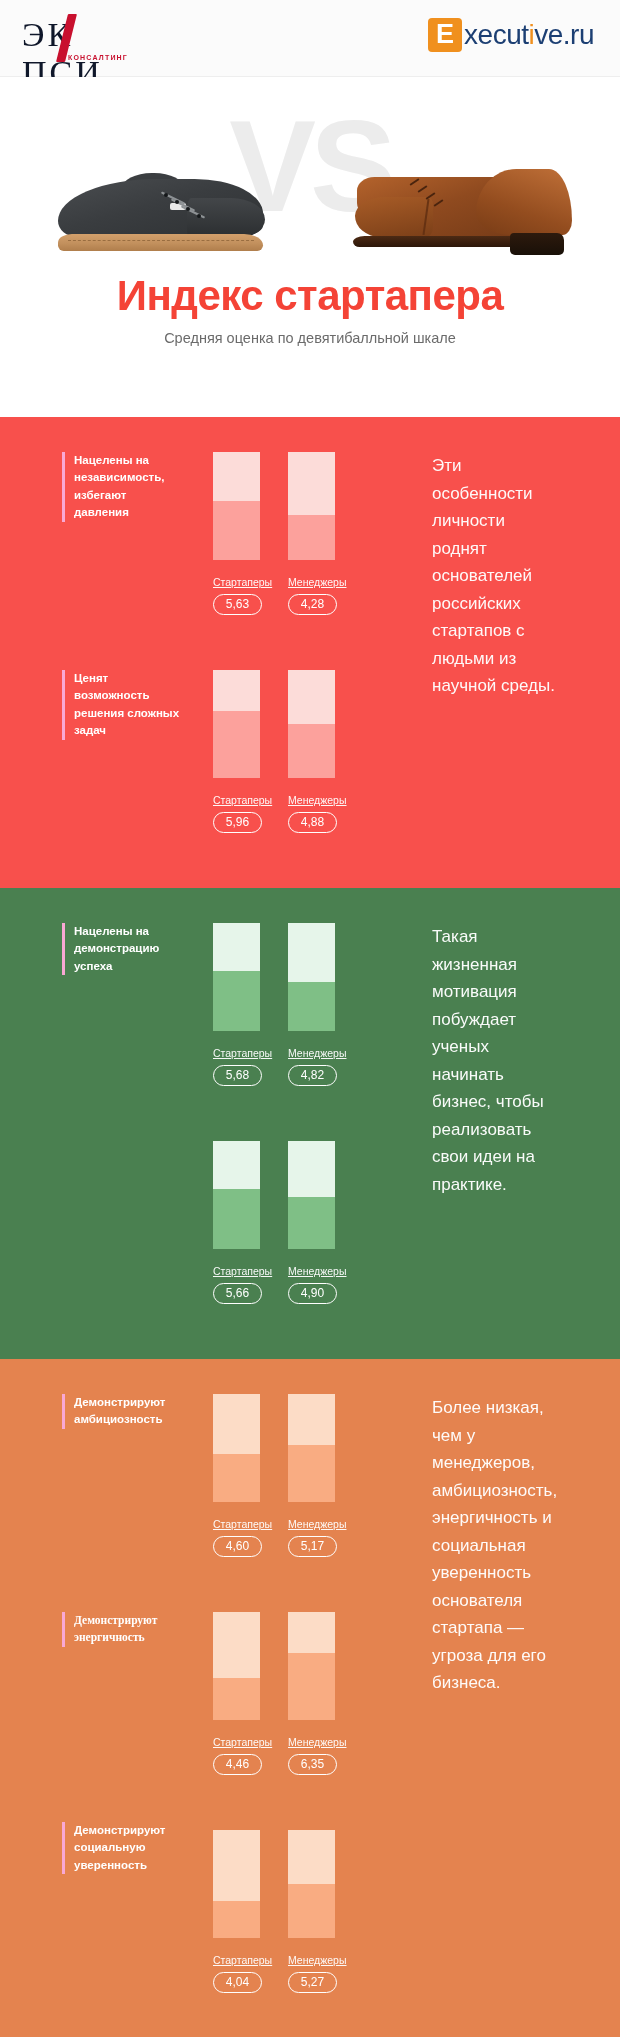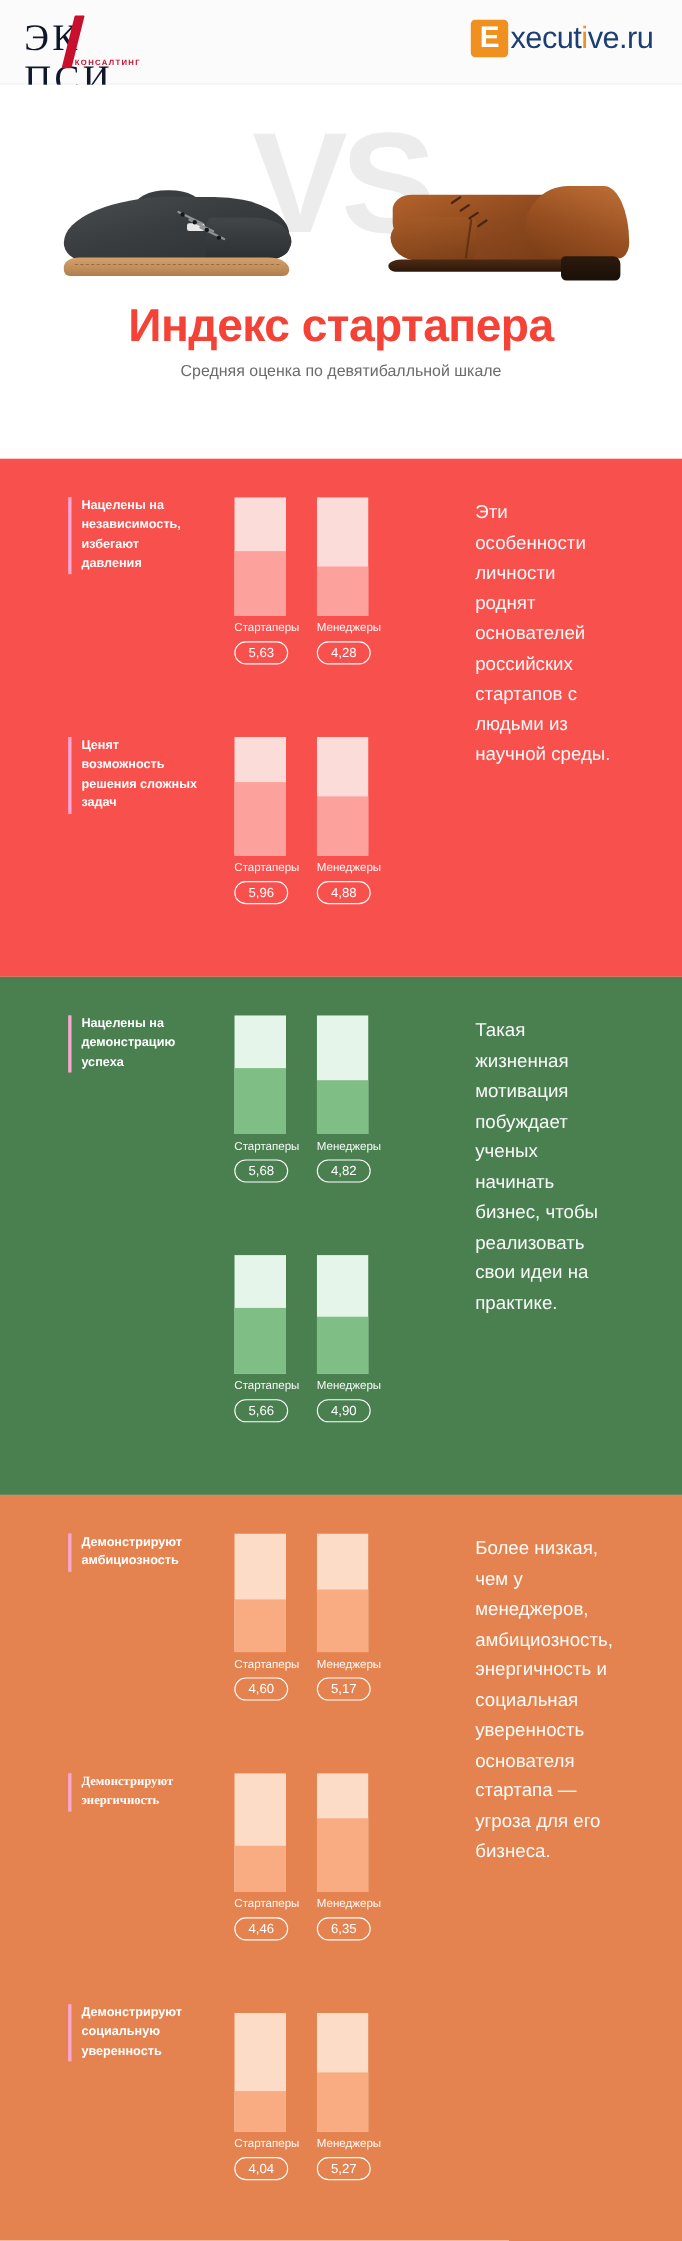--- a/index.html
+++ b/index.html
@@ -291,26 +291,27 @@
     left: 0; right: 0; bottom: 0;
   }
   .section.red    .bar .empty { background: #fcdcd9; }
   .section.red    .bar .fill  { background: #fca19c; }
   .section.green  .bar .empty { background: #e6f5ea; }
   .section.green  .bar .fill  { background: #7fbf86; }
   .section.orange .bar .empty { background: #fcdcc6; }
   .section.orange .bar .fill  { background: #f9ac82; }
 
   .barcap {
-    margin-top: 5px;
+    margin-top: 16px;
     text-align: center;
     color: #ffffff;
     font-size: 10.5px;
     white-space: nowrap;
     opacity: .95;
+    text-decoration: underline;
   }
   .badge {
     margin: 6px auto 0 auto;
     width: 49px;
     height: 21px;
     border: 1px solid #ffffff;
     border-radius: 11px;
     color: #ffffff;
     font-size: 12px;
     line-height: 19px;

